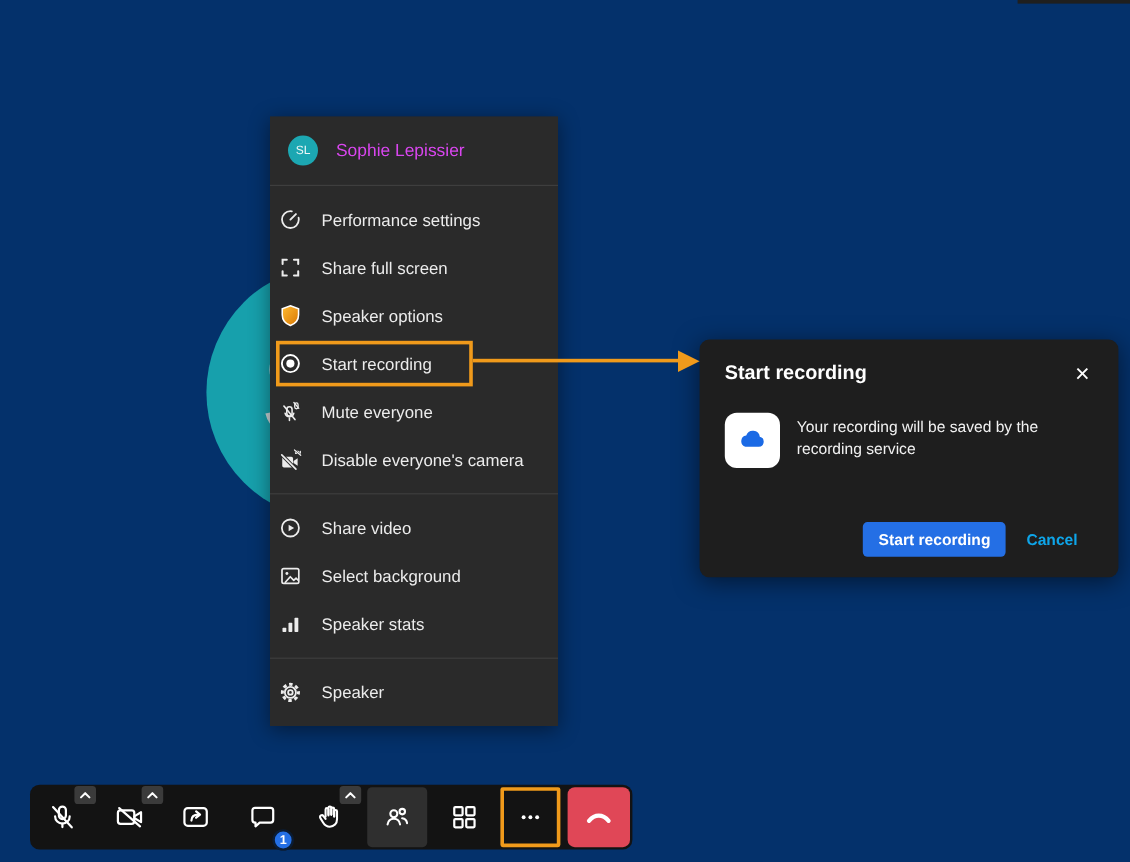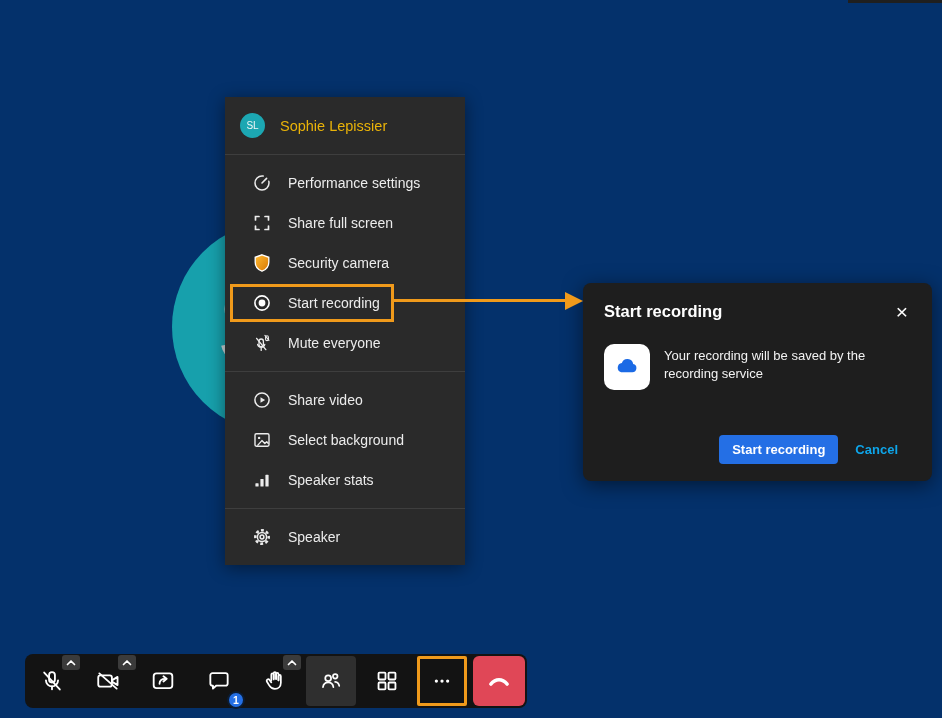--- a/index.html
+++ b/index.html
@@ -30,26 +30,26 @@
   }
   .menu-header {
     height:58px; display:flex; align-items:center; gap:15px; padding:0 15px;
     border-bottom:1px solid #3E3E3E;
   }
   .avatar-sm {
     width:25px; height:25px; border-radius:50%; background:#1CA7B2; flex:0 0 25px;
     display:flex; align-items:center; justify-content:center;
     font-size:10px; color:#EFF7F7;
   }
-  .menu-user-name { font-size:14.5px; color:#eab308; }
+  .menu-user-name { font-size:14.5px; color:#d946ef; }
   .menu-section { padding:8px 0; border-bottom:1px solid #3E3E3E; }
   .menu-section:last-child { border-bottom:none; }
   .menu-item {
     position:relative; height:40px; display:flex; align-items:center;
-    gap:16px; padding:0 26px; cursor:default;
+    gap:16px; padding:0 6px; cursor:default;
   }
   .menu-item .mi-icon { width:21px; height:21px; flex:0 0 21px; display:flex; align-items:center; justify-content:center; }
   .menu-item .mi-label { font-size:14px; color:#ECECEC; white-space:nowrap; }
   .hl-box {
     position:absolute; left:5px; top:1px; width:164px; height:38px;
     border:3px solid #F09A1B; pointer-events:none;
   }
 
   
   .arrow-line { position:absolute; left:394px; top:299px; width:174px; height:3px; background:#F09A1B; z-index:4; }
@@ -154,21 +154,21 @@
         <svg width="20" height="20" viewBox="0 0 20 20" fill="none">
           <defs>
               <linearGradient id="sg" x1="0" y1="0" x2="1" y2="1">
             <stop offset="0" stop-color="#FFBB33"></stop>
                 <stop offset="1" stop-color="#D87703"></stop>
           </linearGradient>
             </defs>
           <path d="M10 1.8 16.8 4.3 V9.2 C16.8 13.6 14 16.7 10 18.2 C6 16.7 3.2 13.6 3.2 9.2 V4.3 Z" fill="url(#sg)" stroke="#FFFFFF" stroke-width="1.3"></path>
         </svg>
       </span>
-      <span class="mi-label">Security camera</span>
+      <span class="mi-label">Speaker options</span>
     </div>
     <div class="menu-item">
       <span class="mi-icon">
         <svg width="20" height="20" viewBox="0 0 20 20" fill="none">
           <circle cx="10" cy="10" r="7.1" stroke="#FFFFFF" stroke-width="1.6"></circle>
           <circle cx="10" cy="10" r="3.4" fill="#FFFFFF"></circle>
         </svg>
       </span>
       <span class="mi-label">Start recording</span>
       <span class="hl-box"></span>
@@ -179,20 +179,35 @@
           <rect x="7" y="6" width="4.4" height="7.6" rx="2.2" stroke-width="1.3"></rect>
           <path d="M5.6 11.4a3.7 3.7 0 0 0 7.2 0" stroke-width="1.3" stroke-linecap="round"></path>
           <path d="M9.2 15.4v2" stroke-width="1.3" stroke-linecap="round"></path>
           <path d="M4.6 5.4 13.8 16.6" stroke-width="1.4" stroke-linecap="round"></path>
           <rect x="13.6" y="2.8" width="2.8" height="4.8" rx="1.4" stroke-width="1.1"></rect>
           <path d="M12.9 2.4 17 7.3" stroke-width="1.1" stroke-linecap="round"></path>
         </svg>
       </span>
       <span class="mi-label">Mute everyone</span>
     </div>
+    <div class="menu-item">
+      <span class="mi-icon">
+        <svg width="20" height="20" viewBox="0 0 20 20" fill="none">
+          <path d="M3.2 7.6h7.6a1.4 1.4 0 0 1 1.4 1.4v6.2a1.4 1.4 0 0 1-1.4 1.4H4.6a1.4 1.4 0 0 1-1.4-1.4Z" fill="#ECECEC"></path>
+          <path d="M12.6 11.2 16 8.8v6.4l-3.4-2.4Z" fill="#ECECEC"></path>
+          <path d="M2.8 6 14.6 18" stroke="#2A2A2A" stroke-width="3"></path>
+          <path d="M2.8 6 14.6 18" stroke="#ECECEC" stroke-width="1.4" stroke-linecap="round"></path>
+          <rect x="13.8" y="2.6" width="3.4" height="2.8" rx="0.7" fill="#ECECEC"></rect>
+          <path d="M17.4 3.4l1.4-.9v3l-1.4-.9Z" fill="#ECECEC"></path>
+          <path d="M13.4 2 18.6 6.4" stroke="#2A2A2A" stroke-width="1.8"></path>
+          <path d="M13.4 2 18.6 6.4" stroke="#ECECEC" stroke-width="1" stroke-linecap="round"></path>
+        </svg>
+      </span>
+      <span class="mi-label">Disable everyone's camera</span>
+    </div>
   </div>
 
   <div class="menu-section">
     <div class="menu-item">
       <span class="mi-icon">
         <svg width="20" height="20" viewBox="0 0 20 20" fill="none">
           <circle cx="10" cy="10" r="7.1" stroke="#ECECEC" stroke-width="1.5"></circle>
           <path d="M8.5 7.2v5.6L13.1 10Z" fill="#ECECEC"></path>
         </svg>
       </span>

